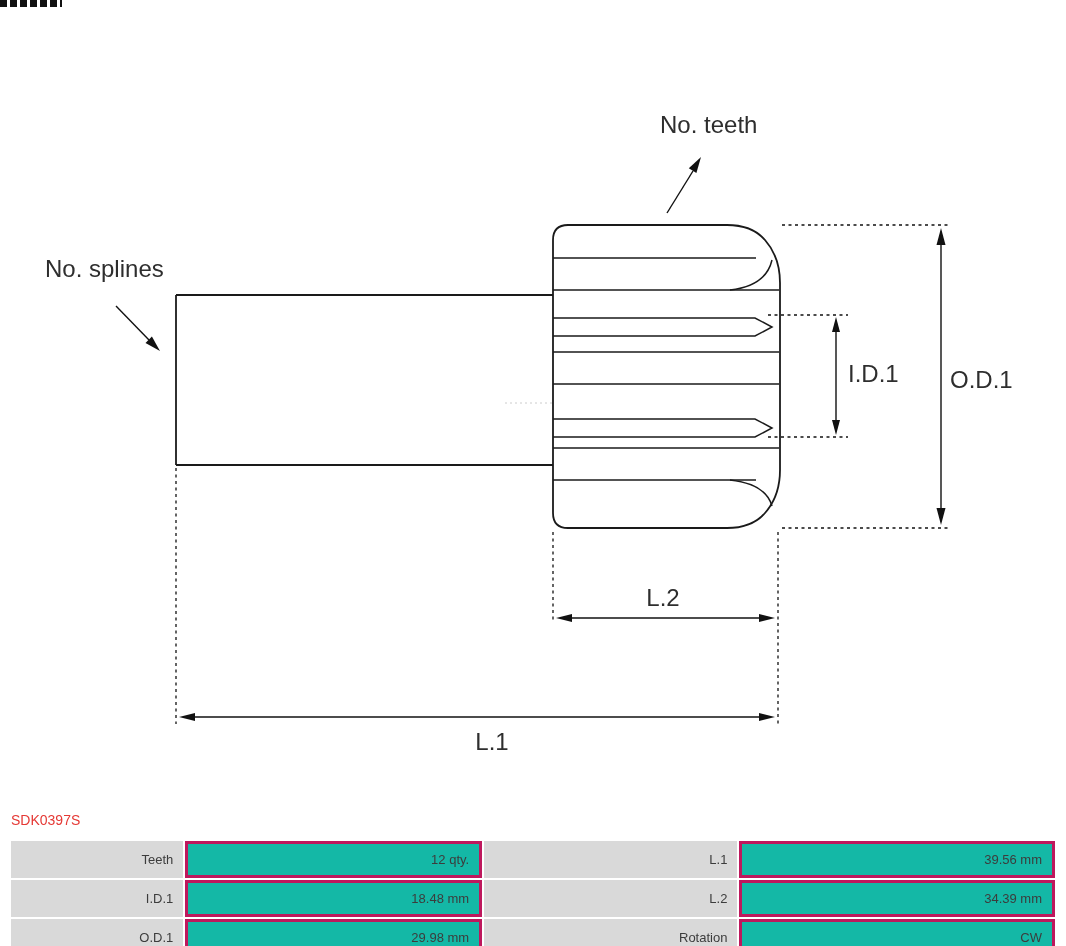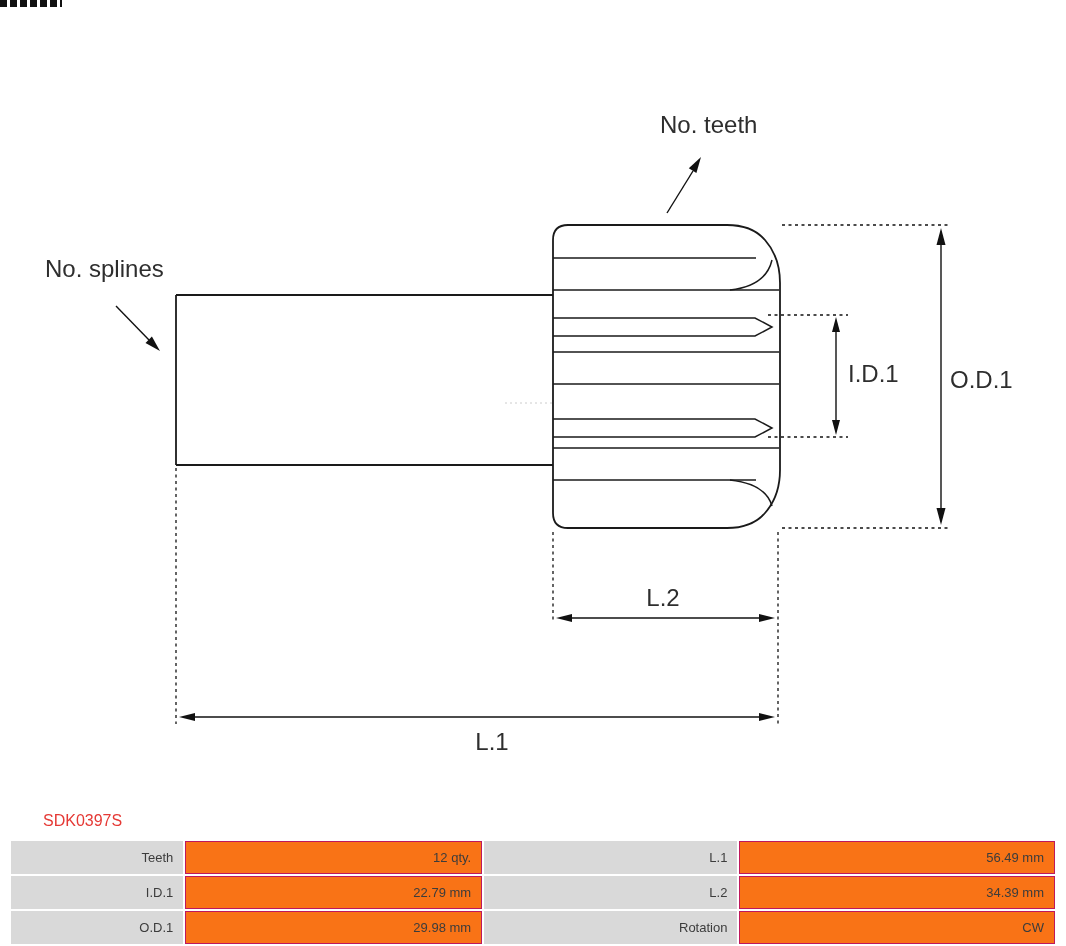--- a/index.html
+++ b/index.html
@@ -39,43 +39,42 @@
   svg .arrow   { fill: #111111; stroke: none; }
   svg text {
     fill: #2e2e2e;
     font-family: "Liberation Sans", sans-serif;
     font-size: 24px;
   }
   .product-code {
     position: absolute;
     top: 812px;
     left: 11px;
-    font-size: 16px;
+    font-size: 14px;
     color: #e53935;
-    margin-left: 32px;
   }
   table.spec {
     position: absolute;
     top: 839px;
     left: 9px;
     width: 1048px;
     border-collapse: separate;
     border-spacing: 2px;
     font-size: 13px;
     color: #3c3c3c;
     table-layout: fixed;
   }
   table.spec td {
     padding: 8px 10px;
     text-align: right;
     white-space: nowrap;
     overflow: hidden;
   }
   td.lab { background: #d9d9d9; }
-  td.val { background: #f97316; border: 1px solid #be185d; }
+  td.val { background: #14b8a6; border: 3px solid #be185d; }
   col.c1 { width: 16.6%; }
   col.c2 { width: 28.6%; }
   col.c3 { width: 24.4%; }
   col.c4 { width: 30.4%; }
 </style>
 </head>
 <body>
 
 <div class="logo-strip"></div>
 
@@ -162,25 +161,25 @@
     <col class="c1">
       <col class="c2">
       <col class="c3">
       <col class="c4">
   </colgroup>
   <tbody>
     <tr>
       <td class="lab">Teeth</td>
       <td class="val">12 qty.</td>
       <td class="lab">L.1</td>
-      <td class="val">56.49 mm</td>
+      <td class="val">39.56 mm</td>
     </tr>
     <tr>
       <td class="lab">I.D.1</td>
-      <td class="val">22.79 mm</td>
+      <td class="val">18.48 mm</td>
       <td class="lab">L.2</td>
       <td class="val">34.39 mm</td>
     </tr>
     <tr>
       <td class="lab">O.D.1</td>
       <td class="val">29.98 mm</td>
       <td class="lab">Rotation</td>
       <td class="val">CW</td>
     </tr>
   </tbody>

